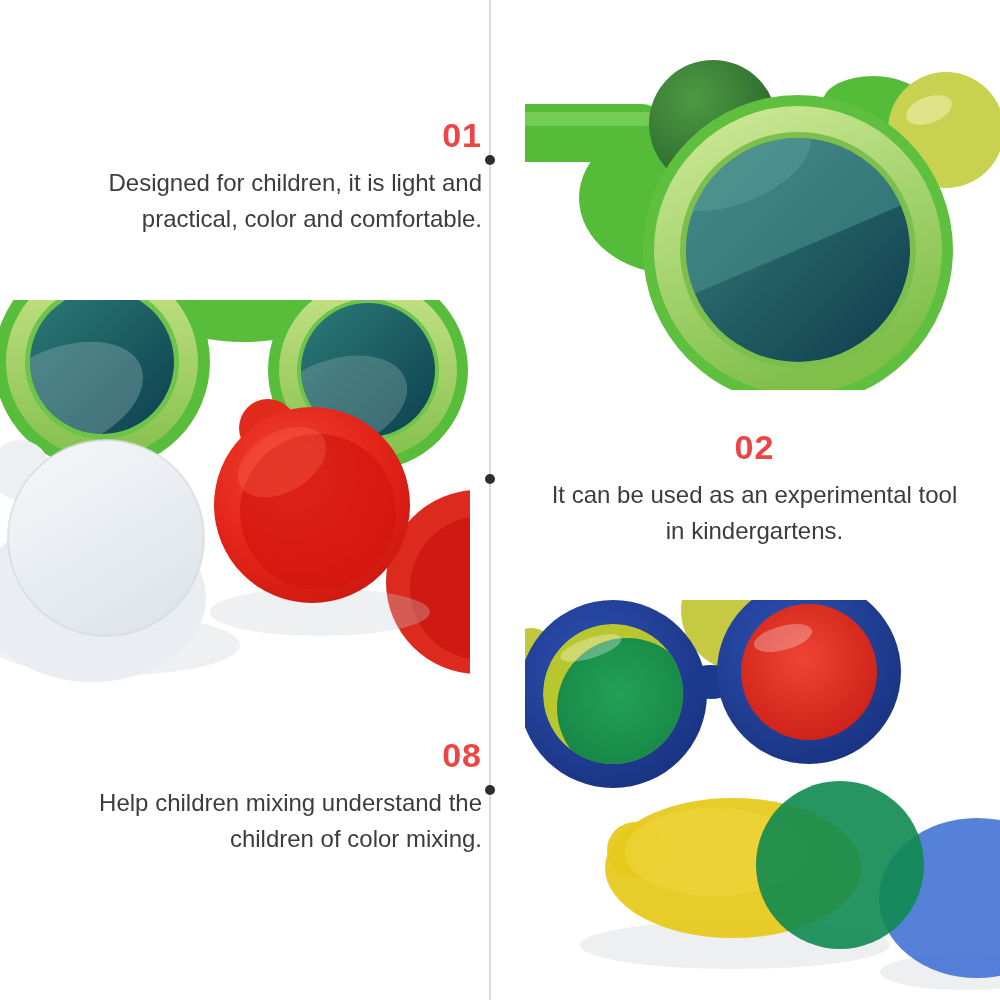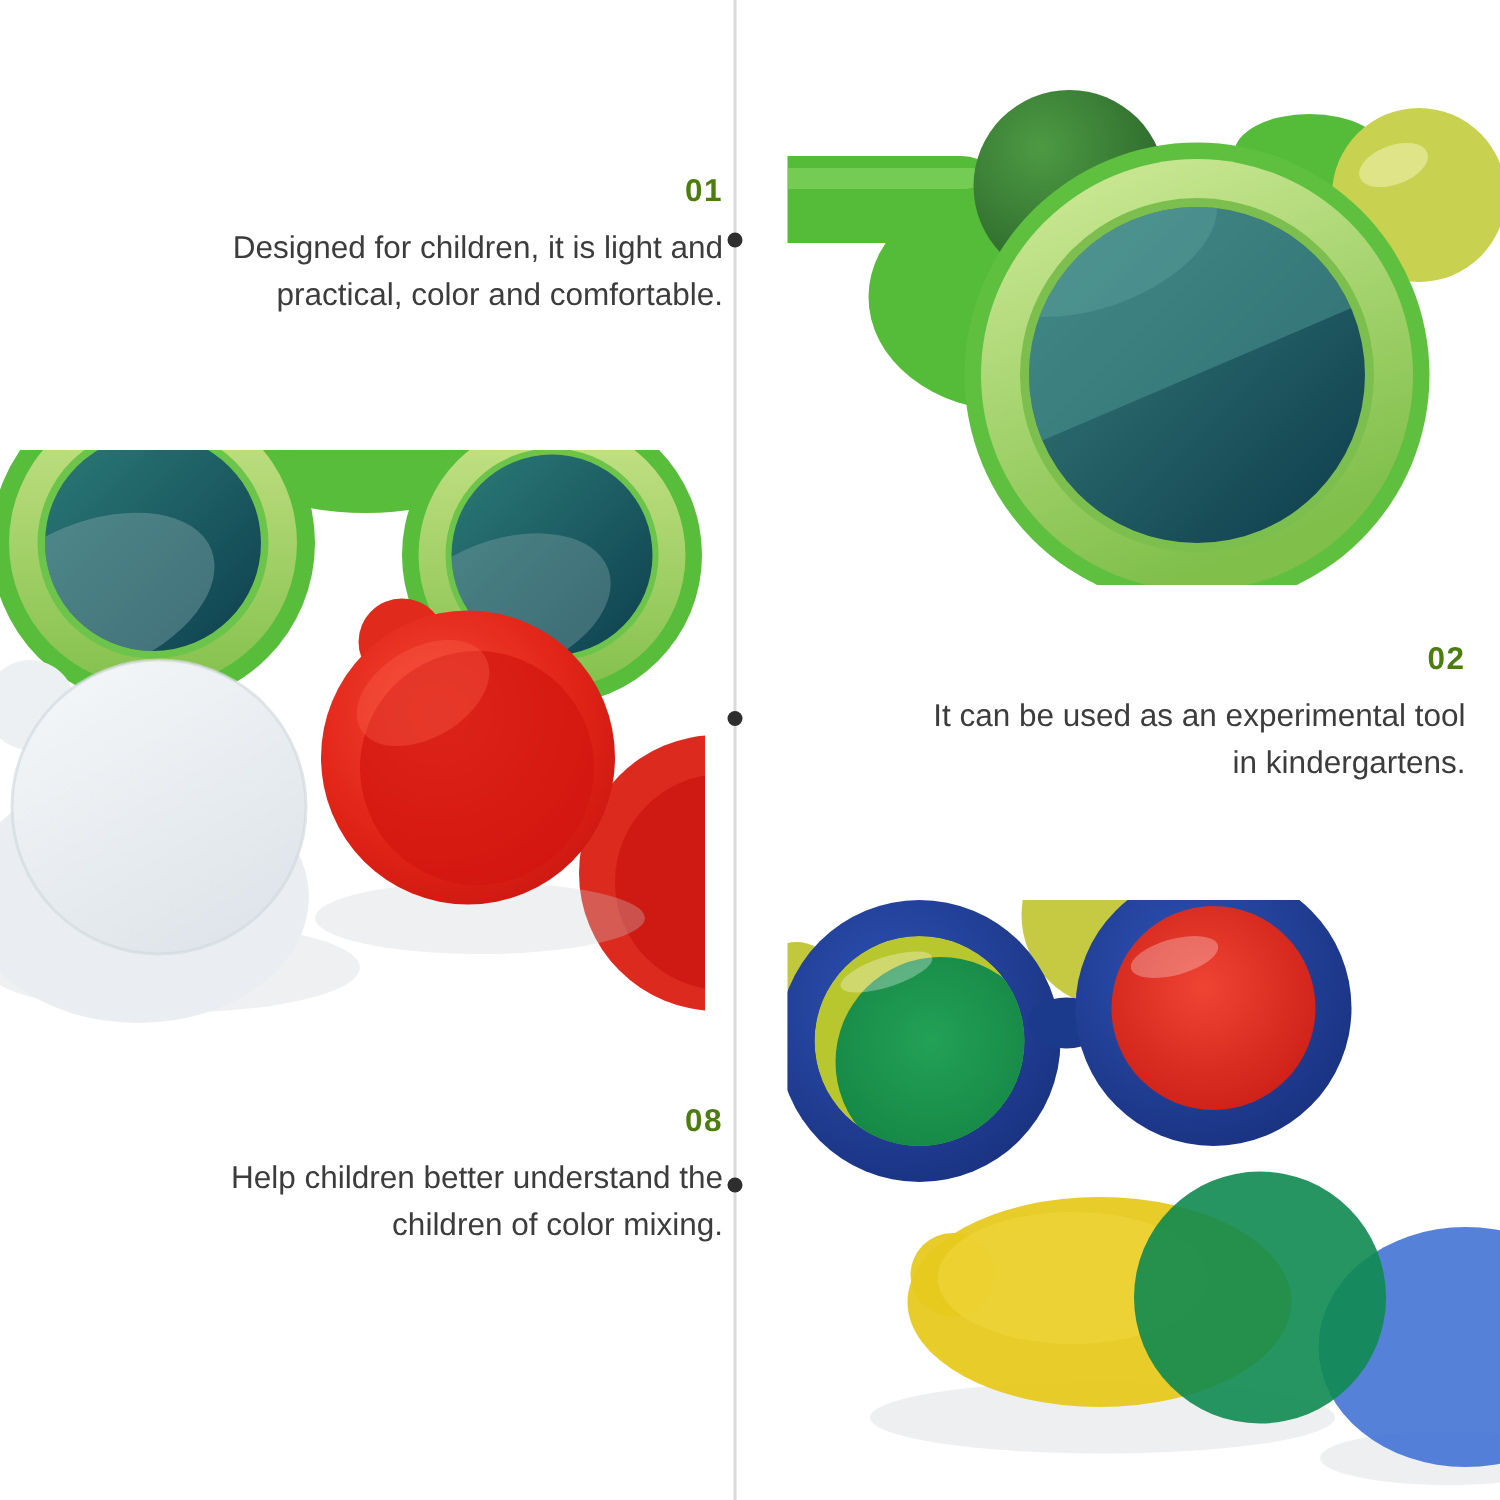--- a/index.html
+++ b/index.html
@@ -24,33 +24,33 @@
     width: 10px; height: 10px;
     border-radius: 50%;
     background: #2e2e2e;
   }
   .dot1 { top: 155px; }
   .dot2 { top: 474px; }
   .dot3 { top: 785px; }
 
   .feature { position: absolute; }
   .feature .num {
-    font-size: 21px;
+    font-size: 34px;
     font-weight: bold;
-    color: #4d7c0f;
+    color: #ef4444;
     letter-spacing: 1px;
   }
   .feature .desc {
-    font-size: 21px;
+    font-size: 24px;
     color: #3c3c3c;
     line-height: 1.48;
     margin-top: 10px;
   }
   .f1 { top: 116px; right: 518px; width: 430px; text-align: right; }
-  .f2 { top: 428px; left: 532px; width: 445px; text-align: right; }
+  .f2 { top: 428px; left: 532px; width: 445px; text-align: center; }
   .f3 { top: 736px; right: 518px; width: 430px; text-align: right; }
 
   .photo { position: absolute; background: #ffffff; }
   .photo svg { display: block; width: 100%; height: 100%; }
   .photo-left { left: 0;     top: 300px; width: 470px; height: 415px; }
   .photo-tr   { left: 525px; top: 0;     width: 475px; height: 390px; }
   .photo-br   { left: 525px; top: 600px; width: 475px; height: 400px; }
 </style>
 </head>
 <body>
@@ -67,21 +67,21 @@
     <p class="desc"><span>Designed for children, it is light and</span><br><span>practical, color and comfortable.</span></p>
   </section>
 
   <section class="feature f2">
     <div class="num">02</div>
     <p class="desc"><span>It can be used as an experimental tool</span><br><span>in kindergartens.</span></p>
   </section>
 
   <section class="feature f3">
     <div class="num">08</div>
-    <p class="desc"><span>Help children better understand the</span><br><span>children of color mixing.</span></p>
+    <p class="desc"><span>Help children mixing understand the</span><br><span>children of color mixing.</span></p>
   </section>
 
   <figure class="photo photo-left">
     <svg viewBox="0 0 470 415">
       <defs>
         <linearGradient id="g1-teal" x1="0" y1="0" x2="1" y2="1">
           <stop offset="0" stop-color="#2c7b78"></stop>
             <stop offset="1" stop-color="#0d3f4e"></stop>
         </linearGradient>
         <linearGradient id="g1-lime" x1="0" y1="0" x2="0" y2="1">

